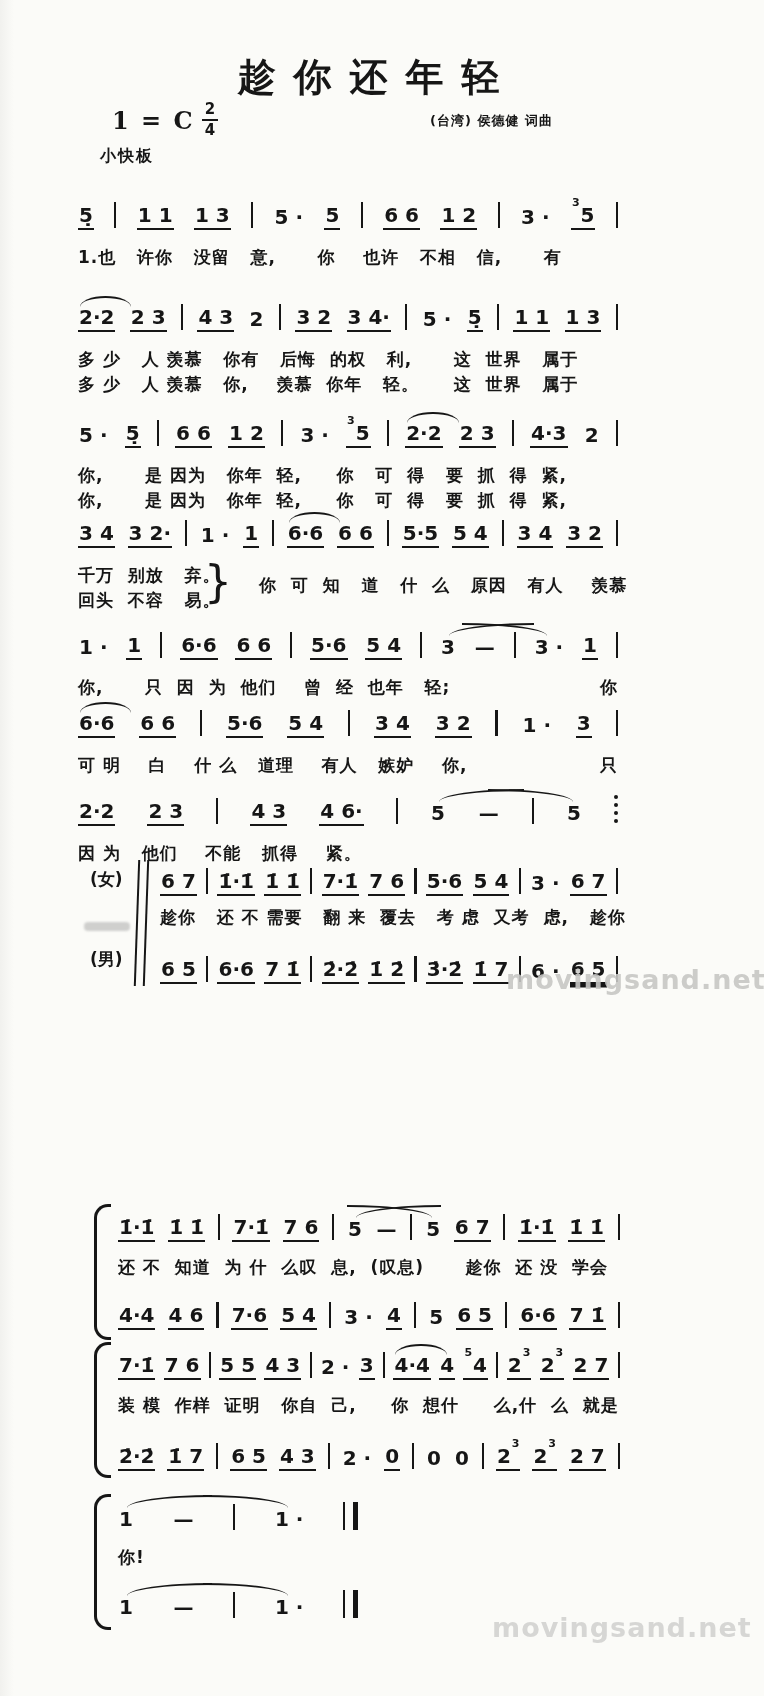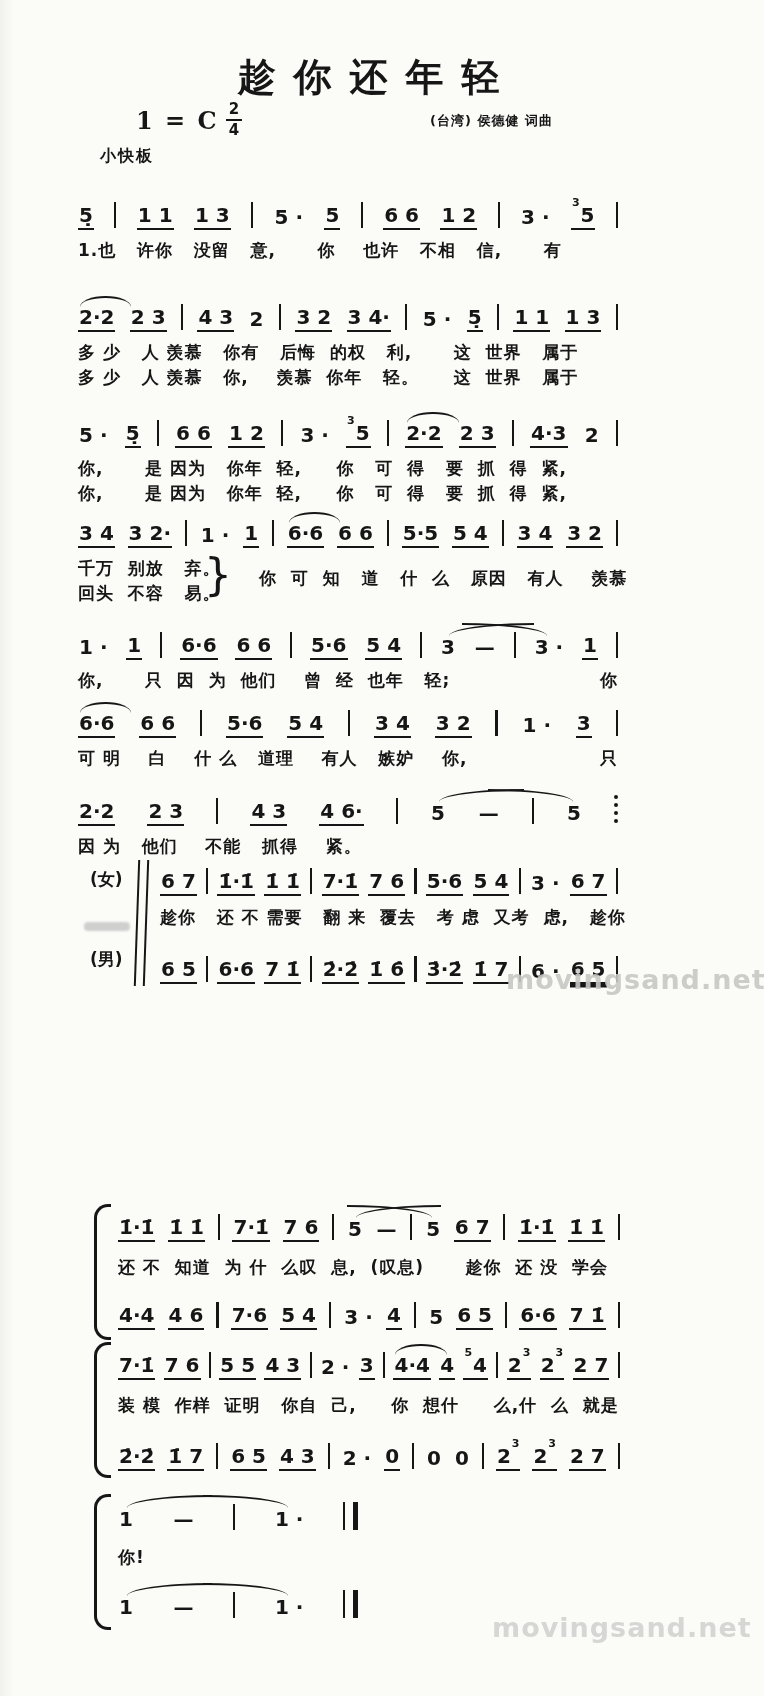--- a/index.html
+++ b/index.html
@@ -6,21 +6,21 @@
   body{
     width:764px;height:1696px;position:relative;overflow:hidden;
     background:#fbfbf8;color:#161616;
     font-family:"DejaVu Sans", sans-serif;
   }
   .page{position:absolute;inset:0;background:linear-gradient(90deg,#f1f1ee 0px,#fbfbf8 14px);}
   
   .title{position:absolute;top:52px;left:96px;width:545px;text-align:center;
     font-size:38px;font-weight:700;letter-spacing:18px;text-indent:18px;}
   .keyrow{position:absolute;top:102px;left:112px;display:flex;align-items:center;font-weight:700;}
-  .keytext{font-family:"DejaVu Serif", serif;font-size:24px;letter-spacing:2px;margin-left:24px;}
+  .keytext{font-family:"DejaVu Serif", serif;font-size:24px;letter-spacing:2px;}
   .frac{display:inline-flex;flex-direction:column;margin-left:7px;font-size:15px;line-height:1;font-weight:700;text-align:center;}
   .frac .top{border-bottom:2px solid #161616;padding:0 3px 2px;}
   .frac .bot{padding-top:2px;}
   .credit{position:absolute;top:112px;left:430px;font-size:13px;font-weight:700;letter-spacing:1px;}
   .tempo{position:absolute;top:146px;left:100px;font-size:16px;font-weight:700;letter-spacing:2px;}
   
   .system{position:absolute;left:78px;width:540px;}
   .notes{display:flex;justify-content:space-between;align-items:flex-end;height:34px;position:relative;}
   .tok{position:relative;font-size:20px;font-weight:700;line-height:1.25;padding:0 1px;white-space:pre;}
   .u1{border-bottom:2.2px solid #161616;}
@@ -31,21 +31,21 @@
   .rep i{width:4px;height:4px;background:#161616;border-radius:50%;display:block;}
   .g{font-size:11px;font-weight:700;position:relative;top:-8px;}
   .g.pre{margin-right:1px;}
   .g.post{margin-left:1px;}
   .arc::before{content:"";position:absolute;top:-9px;left:2px;right:-16px;height:9px;
     border-top:2.2px solid #161616;border-radius:50% 50% 0 0 / 100% 100% 0 0;}
   .tie-s::after{content:"";position:absolute;top:-12px;left:55%;width:85px;height:11px;
     border-top:2.2px solid #161616;border-radius:100% 0 0 0 / 100% 0 0 0;}
   .tie-e::after{content:"";position:absolute;top:-12px;right:55%;width:85px;height:11px;
     border-top:2.2px solid #161616;border-radius:0 100% 0 0 / 0 100% 0 0;}
-  .lyr{margin-top:9px;font-size:17px;font-weight:700;white-space:pre;letter-spacing:1px;line-height:1.3;}
+  .lyr{margin-top:16px;font-size:17px;font-weight:700;white-space:pre;letter-spacing:1px;line-height:1.3;}
   .lyr + .lyr{margin-top:3px;}
   .lyr.split{display:flex;justify-content:space-between;white-space:pre;}
   
   .s1{top:196px;} .s2{top:298px;} .s3{top:414px;} .s4{top:514px;}
   .s5{top:626px;} .s6{top:704px;} .s7{top:792px;}
   .s4 .lyrwrap{position:relative;}
   .s4 .brace{position:absolute;left:126px;top:-4px;font-size:44px;font-weight:400;line-height:1;}
   .s4 .cont{position:absolute;left:172px;top:10px;font-size:17px;font-weight:700;white-space:pre;letter-spacing:1px;margin-left:9px;}
   .s8{top:862px;}
   .s8 .voices{padding-left:82px;}
@@ -270,21 +270,21 @@
         <div class="lyr">趁你   还 不 需要   翻 来  覆去   考 虑  又考  虑,   趁你</div>
       </div>
       <div class="v2">
         <div class="notes">
             <span class="tok u1">6 5</span>
             <span class="bar"></span>
             <span class="tok u1">6·6</span>
             <span class="tok u1">7 1̇</span>
             <span class="bar"></span>
             <span class="tok u1">2̇·2̇</span>
-            <span class="tok u1">1̇ 6̇</span>
+            <span class="tok u1">1̇ 2̇</span>
             <span class="bar"></span>
             <span class="tok u1">3̇·2̇</span>
             <span class="tok u1">1̇ 7</span>
             <span class="bar"></span>
             <span class="tok">6 ·</span>
             <span class="tok u2">6 5</span>
             <span class="bar"></span>
           </div>
       </div>
     </div>

